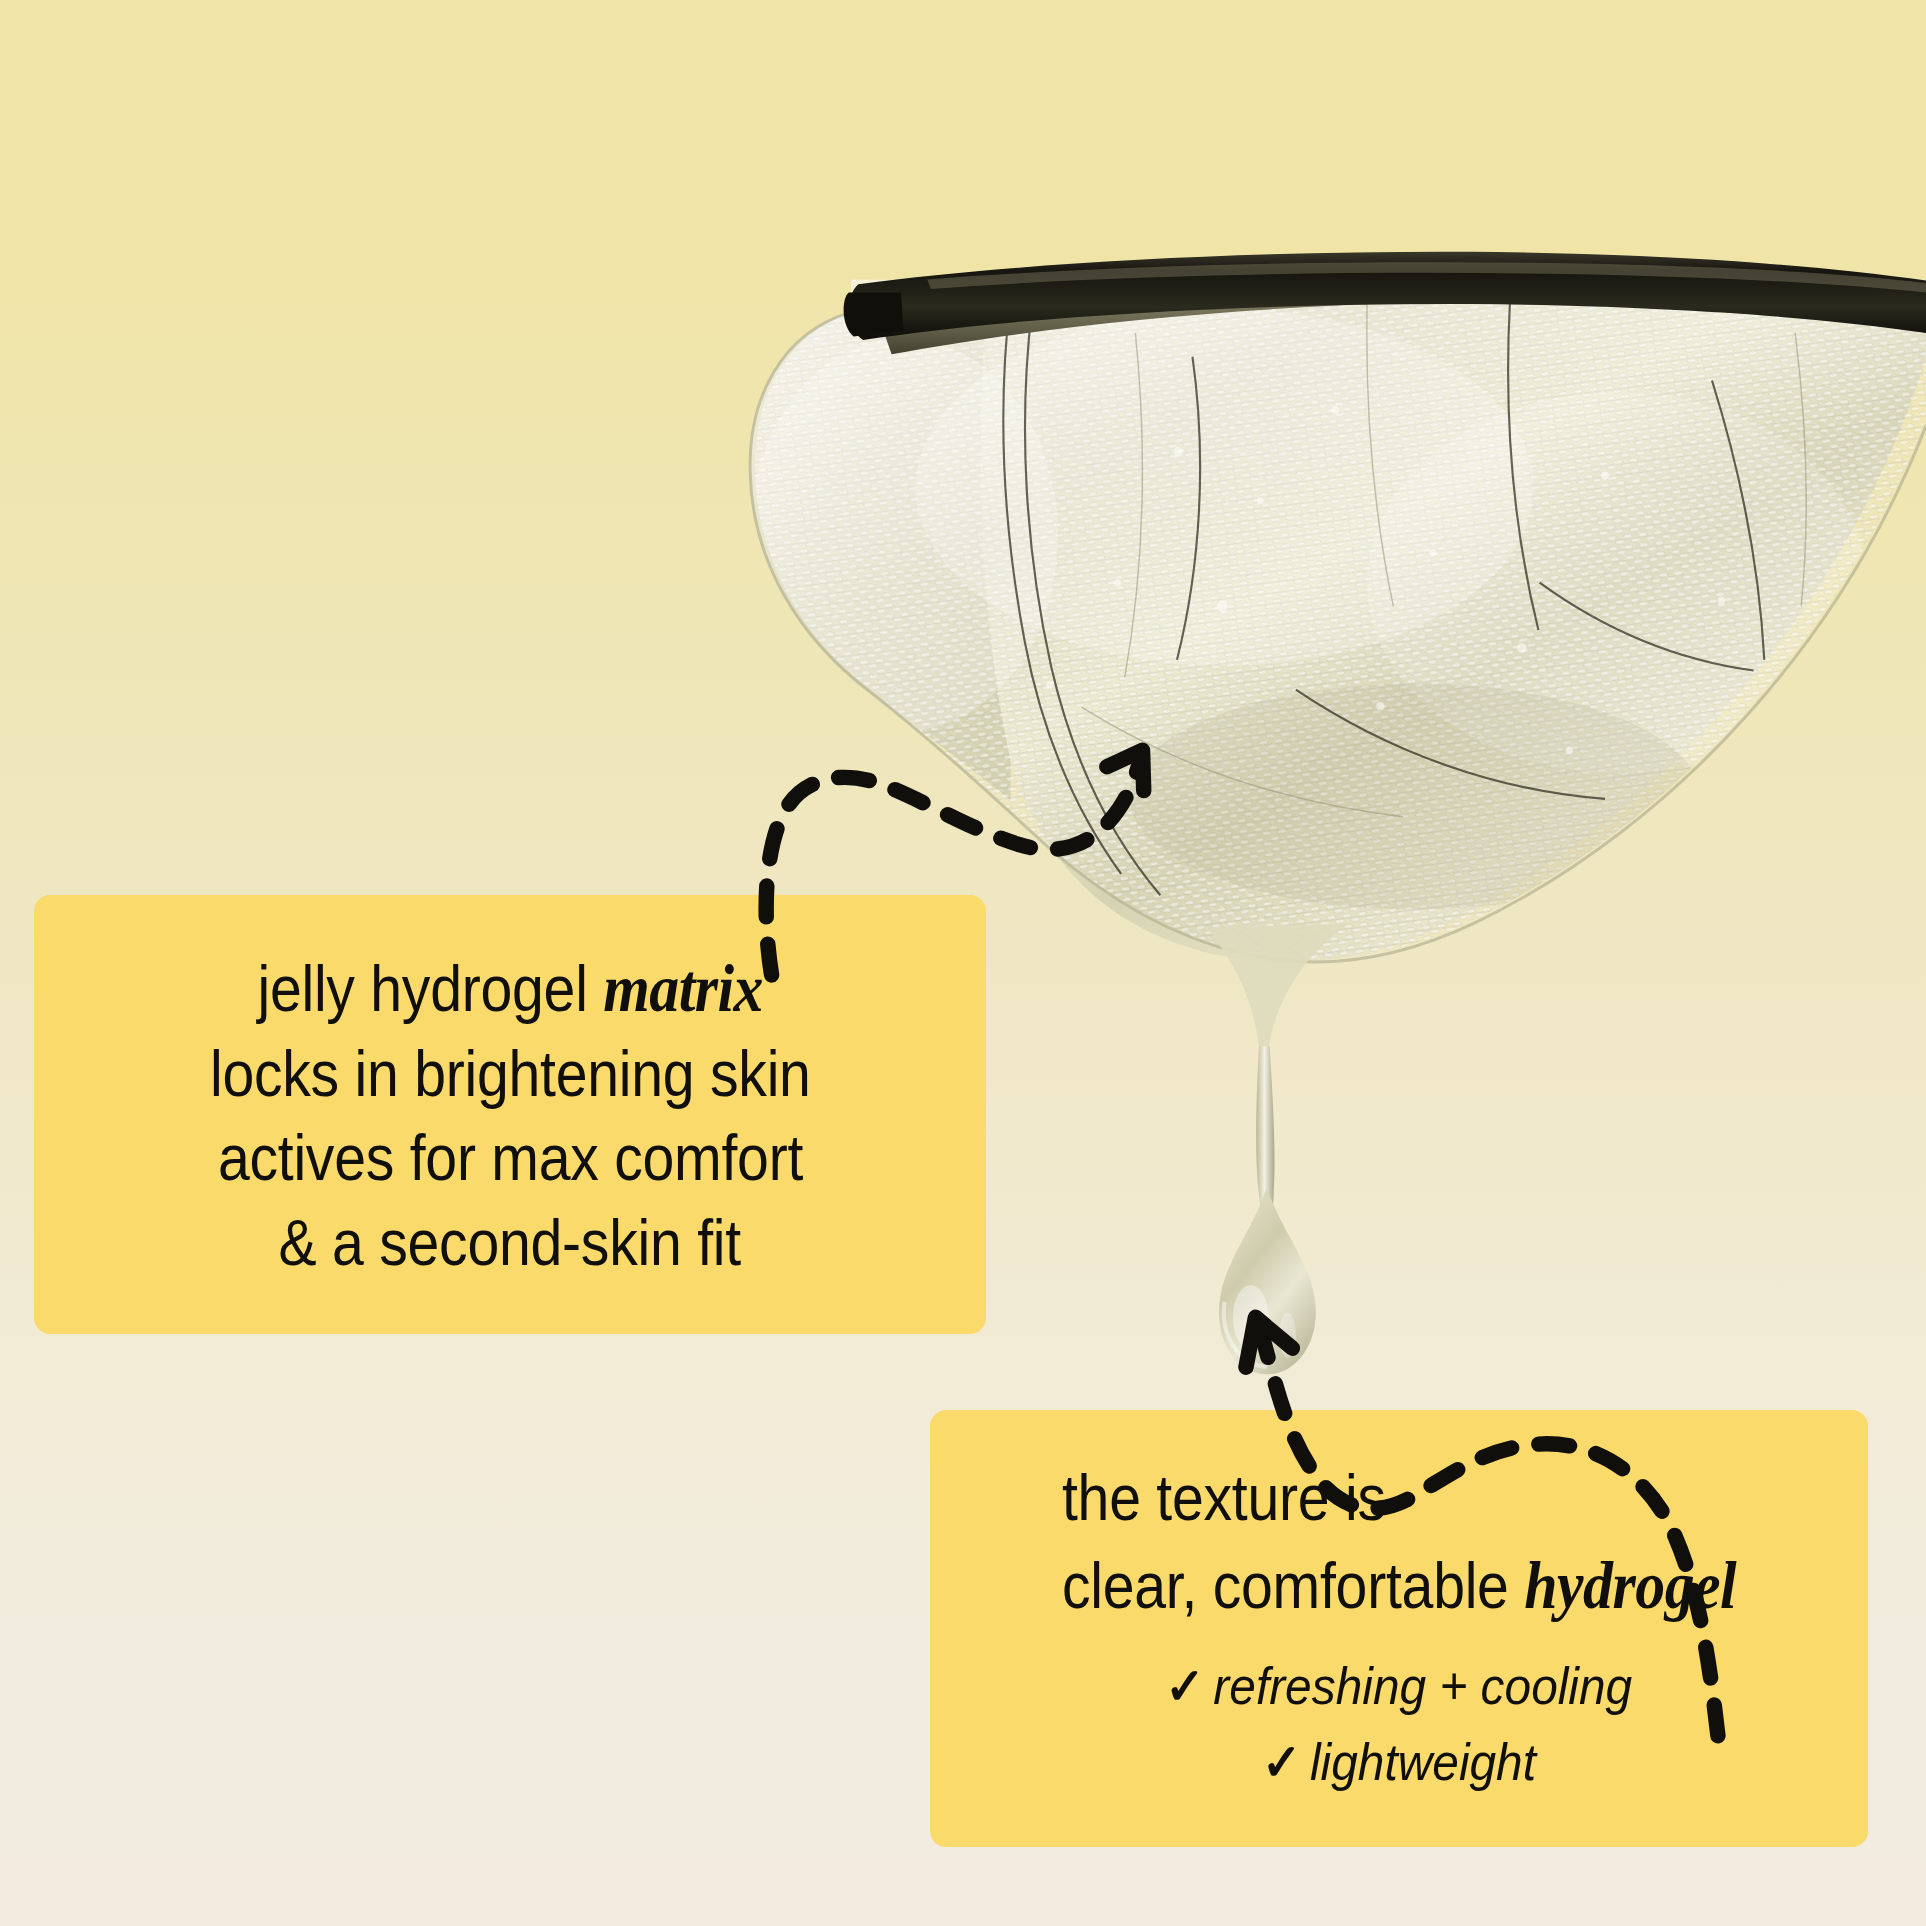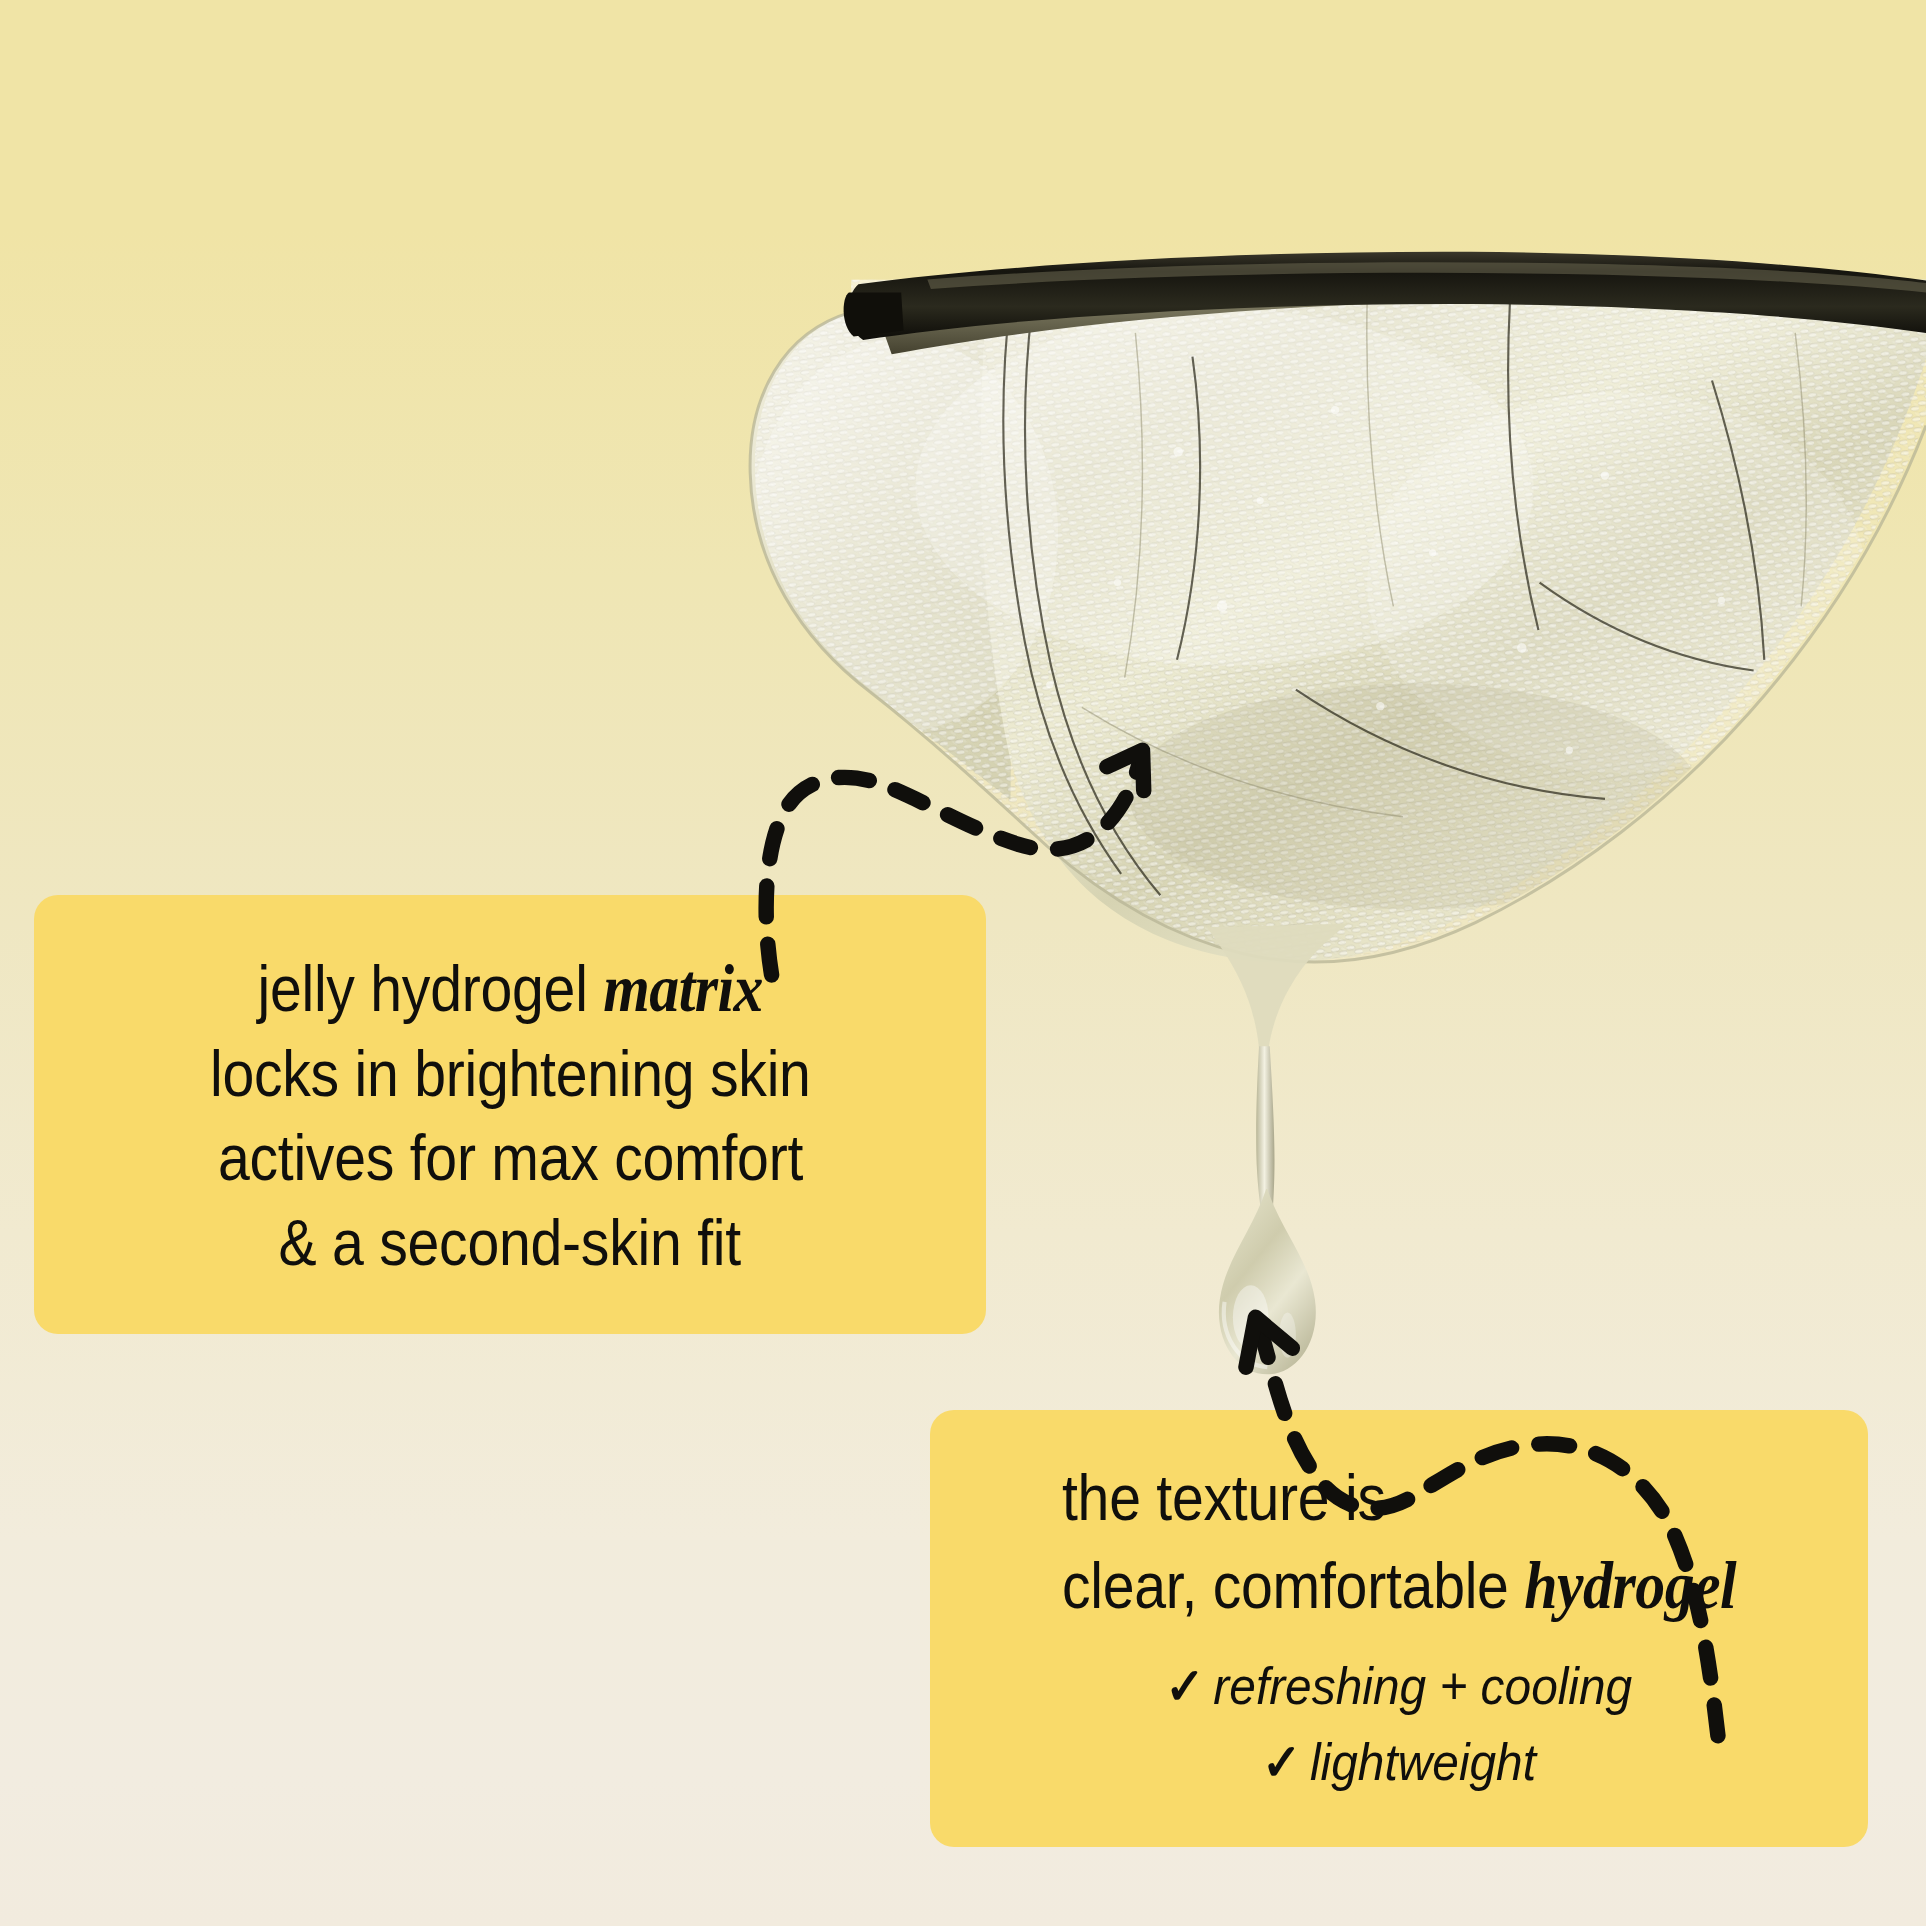--- a/index.html
+++ b/index.html
@@ -30,21 +30,21 @@
     position: absolute;
     left: 0; top: 0;
     width: 1926px; height: 1926px;
     pointer-events: none;
   }
 
   
   .callout {
     position: absolute;
     background: #f9da6a;
-    border-radius: 24px;
+    border-radius: 16px;
     box-sizing: border-box;
     display: flex;
     flex-direction: column;
     justify-content: center;
   }
   #callout-matrix {
     left: 34px;
     top: 895px;
     width: 952px;
     height: 439px;

